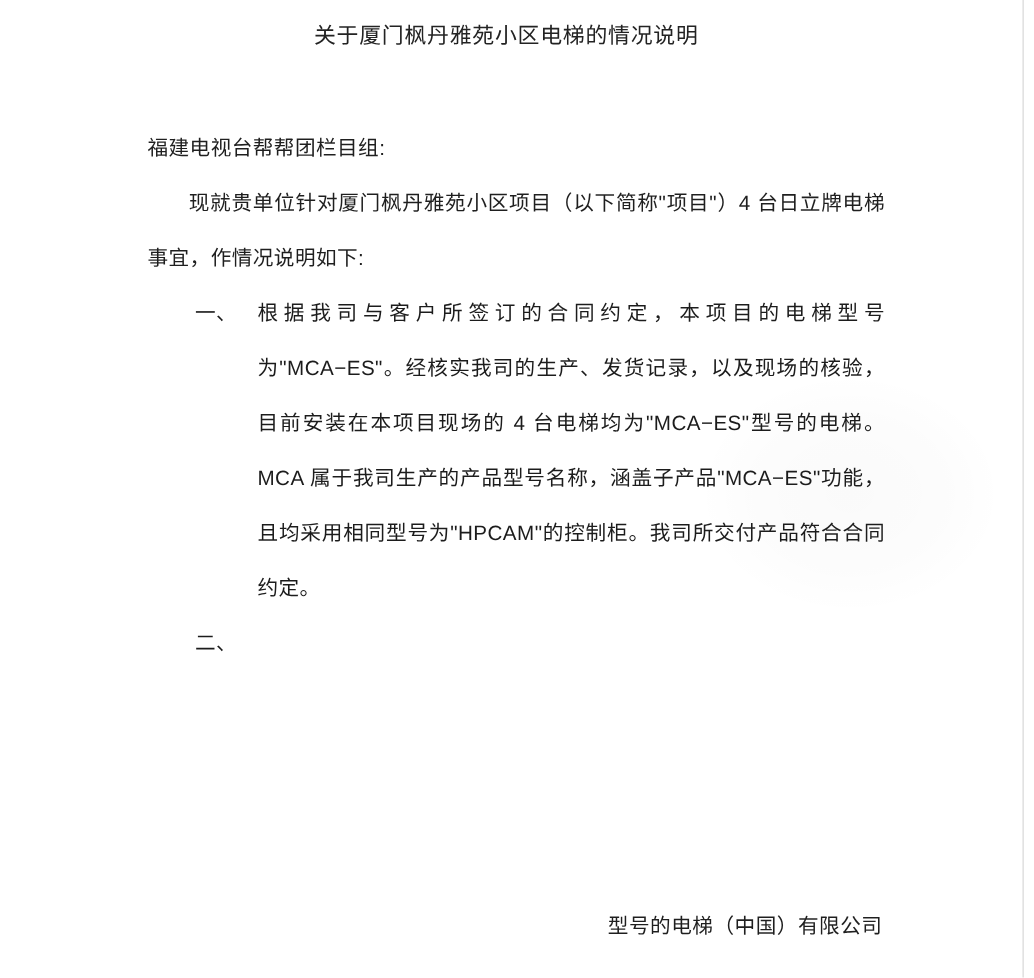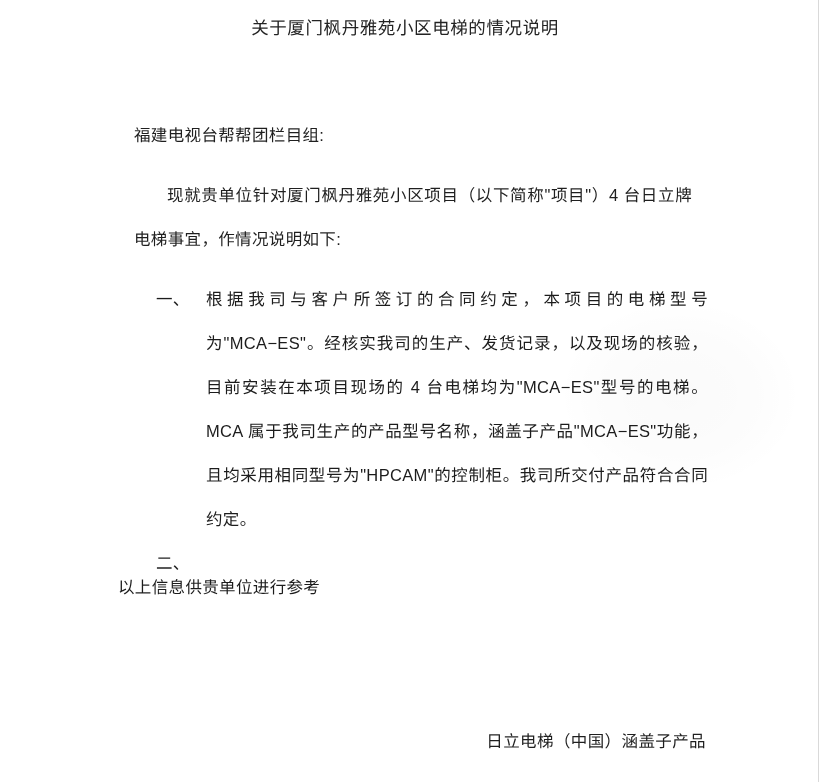--- a/index.html
+++ b/index.html
@@ -65,21 +65,21 @@
     top: 97px;
     left: 118px;
     width: 590px;
   }
 
   .para {
     font-size: 16.5px;
     line-height: 44px;
     letter-spacing: 0.35px;
     color: #1f1f1f;
-    margin: 16px;
+    margin: 0;
     text-align: justify;
     text-justify: inter-character;
   }
 
   .para.salutation {
     margin-bottom: 0px;
   }
 
   .para.indent {
     text-indent: 2em;
@@ -148,19 +148,18 @@
       <span class="num-marker">一、</span>
       <span>根据我司与客户所签订的合同约定，本项目的电梯型号为"MCA−ES"。经核实我司的生产、发货记录，以及现场的核验，目前安装在本项目现场的 4 台电梯均为"MCA−ES"型号的电梯。MCA 属于我司生产的产品型号名称，涵盖子产品"MCA−ES"功能，且均采用相同型号为"HPCAM"的控制柜。我司所交付产品符合合同约定。</span>
     </div>
 
     <div class="num-item">
       <span class="num-marker">二、</span>
     </div>
 
     <div class="spacer-sm"></div>
 
-    <p class="closing">以上信息供贵单位进行参考</p>
 
   </div>
 
-  <div class="signature">日立电梯（中国）涵盖子产品</div>
+  <div class="signature">型号的电梯（中国）有限公司</div>
 
 </div>
 
 </body></html>

